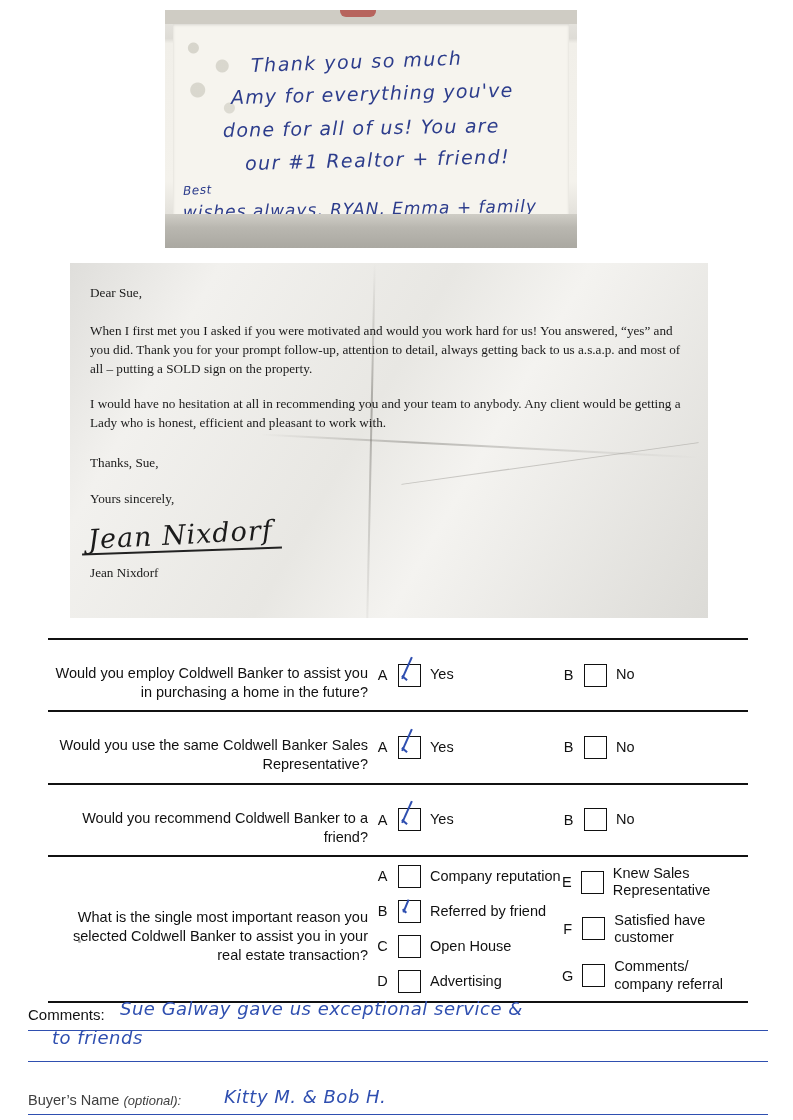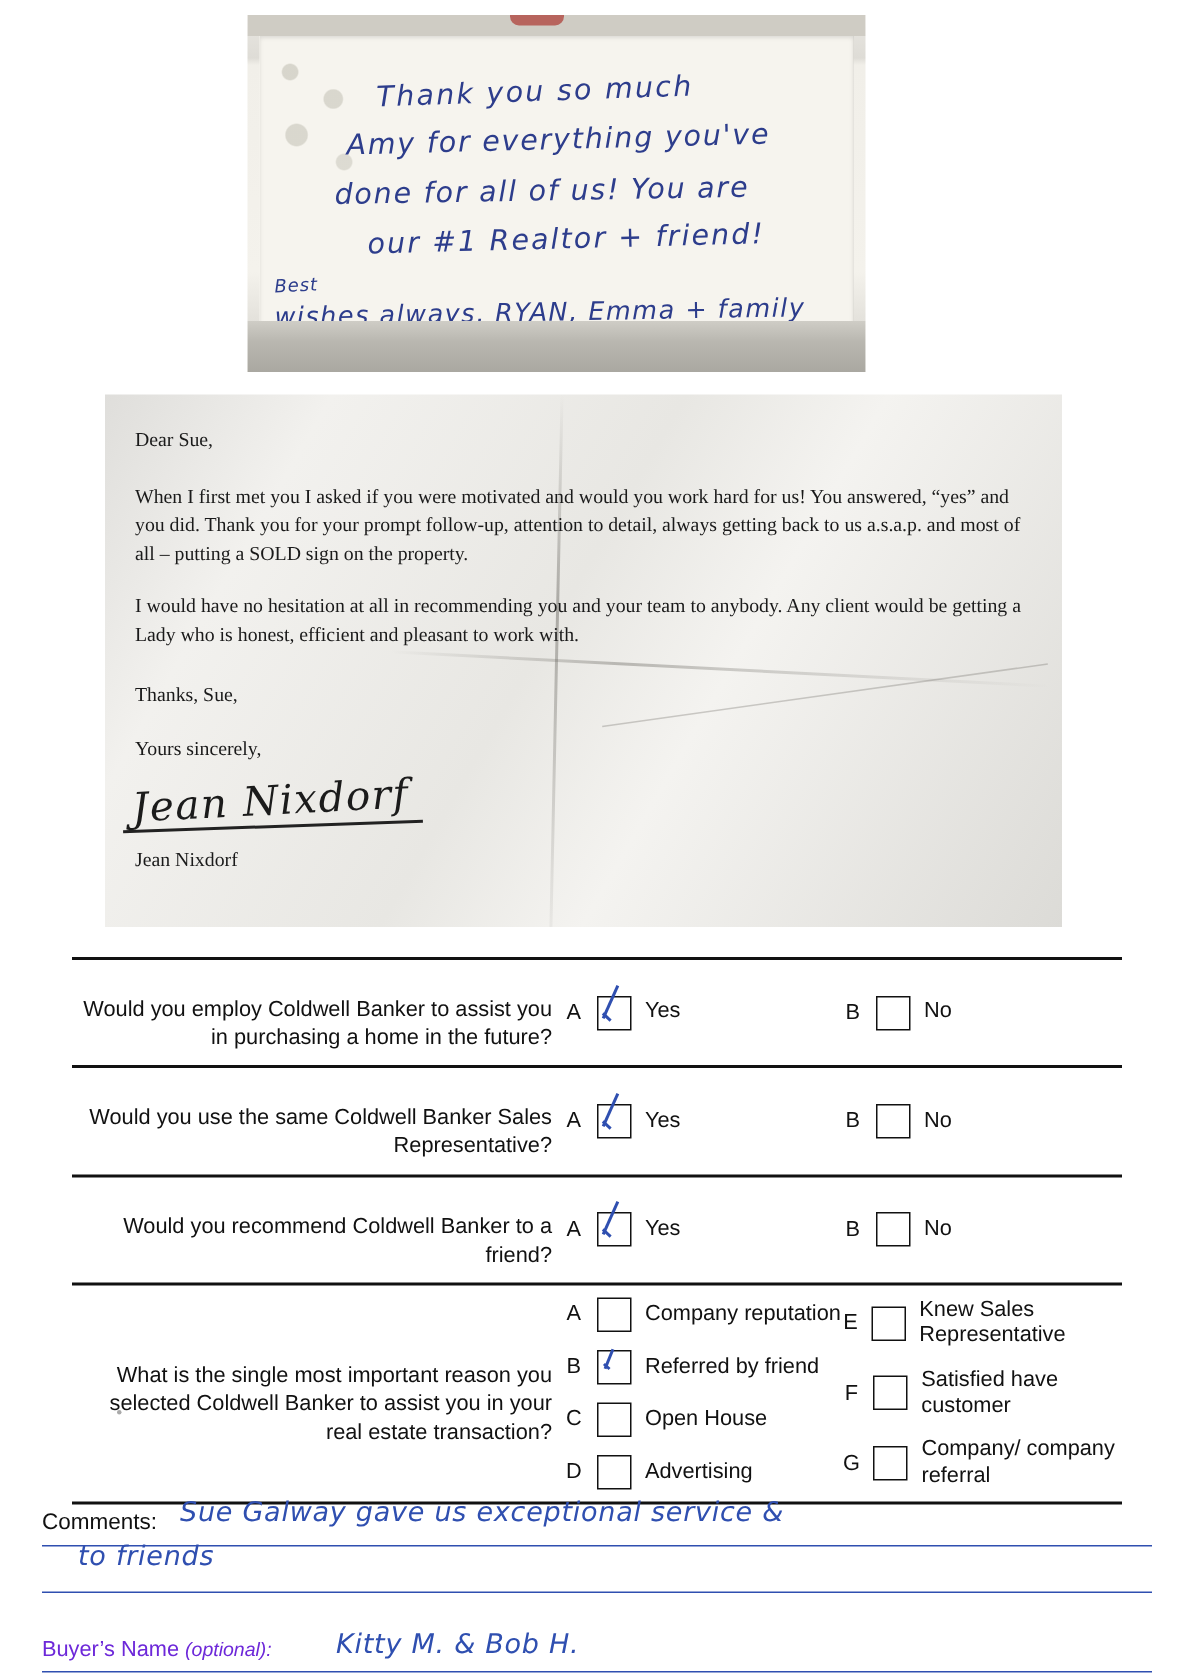--- a/index.html
+++ b/index.html
@@ -246,21 +246,21 @@
     position: absolute;
     left: 28px;
     top: 1086px;
     width: 740px;
     height: 32px;
   }
   .buyer-label {
     position: absolute;
     left: 0; top: 6px;
     font-size: 14.5px;
-    color: #6d28d9;
+    color: #404040;
   }
   .buyer-label i { font-size: 13px; }
   .buyer-underline {
     position: absolute;
     left: 0; right: 0; top: 28px;
     border-bottom: 1.5px solid #2f4fb0;
   }
   .dot-speck {
     position: absolute;
     width: 3px; height: 3px;
@@ -394,21 +394,21 @@
           <span class="opt-label">Knew Sales Representative</span>
         </div>
         <div class="opt">
           <span class="letter">F</span>
           <span class="checkbox"></span>
           <span class="opt-label">Satisfied have customer</span>
         </div>
         <div class="opt">
           <span class="letter">G</span>
           <span class="checkbox"></span>
-          <span class="opt-label">Company/ company referral</span>
+          <span class="opt-label">Comments/ company referral</span>
         </div>
       </div>
     </div>
   </div>
 </div>
 
 <div class="comments">
   <div class="comment-line">
     <span class="comments-label">Comments:</span>
     <span class="hand-blue" style="left:92px; top:-2px;">Sue Galway gave us exceptional service &amp;</span>

